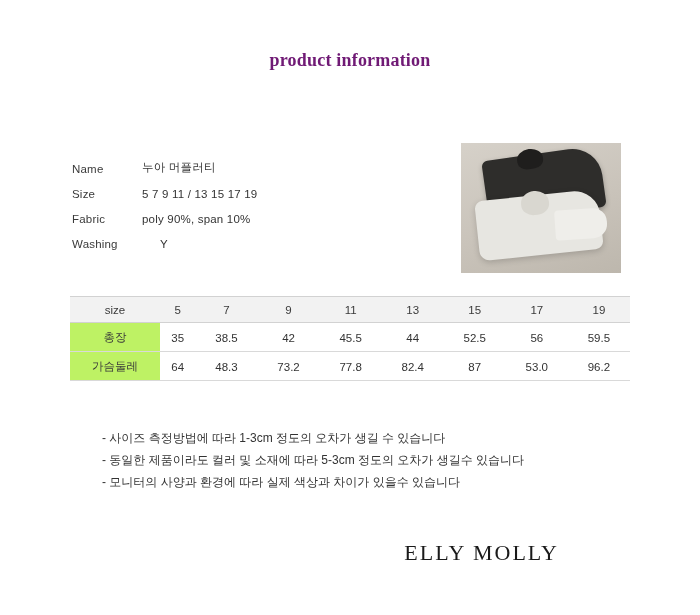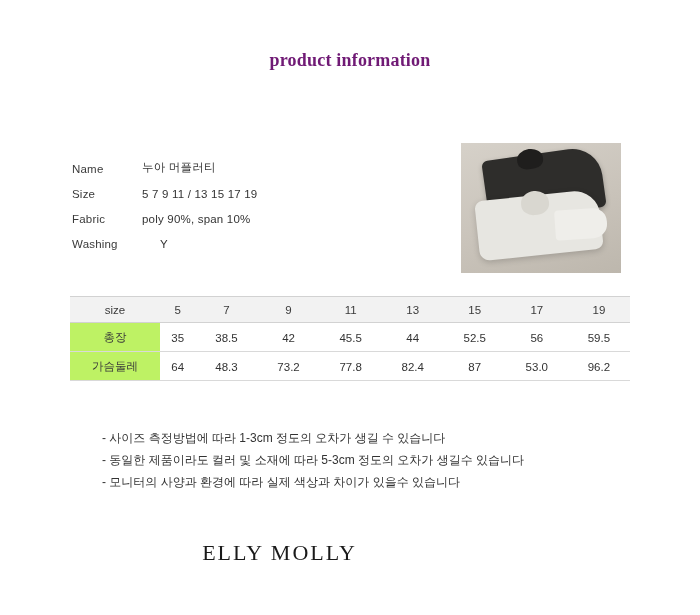--- a/index.html
+++ b/index.html
@@ -170,21 +170,21 @@
   .note-line {
     white-space: nowrap;
   }
 
   
   .brand {
     position: absolute;
     top: 540px;
     left: 0;
     width: 559px;
-    text-align: center;
+    text-align: right;
     font-family: "Liberation Serif", serif;
     font-size: 22px;
     letter-spacing: 2px;
     color: #1a1a1a;
   }
 </style>
 </head>
 <body>
 
 <div class="page-title">product information</div>

